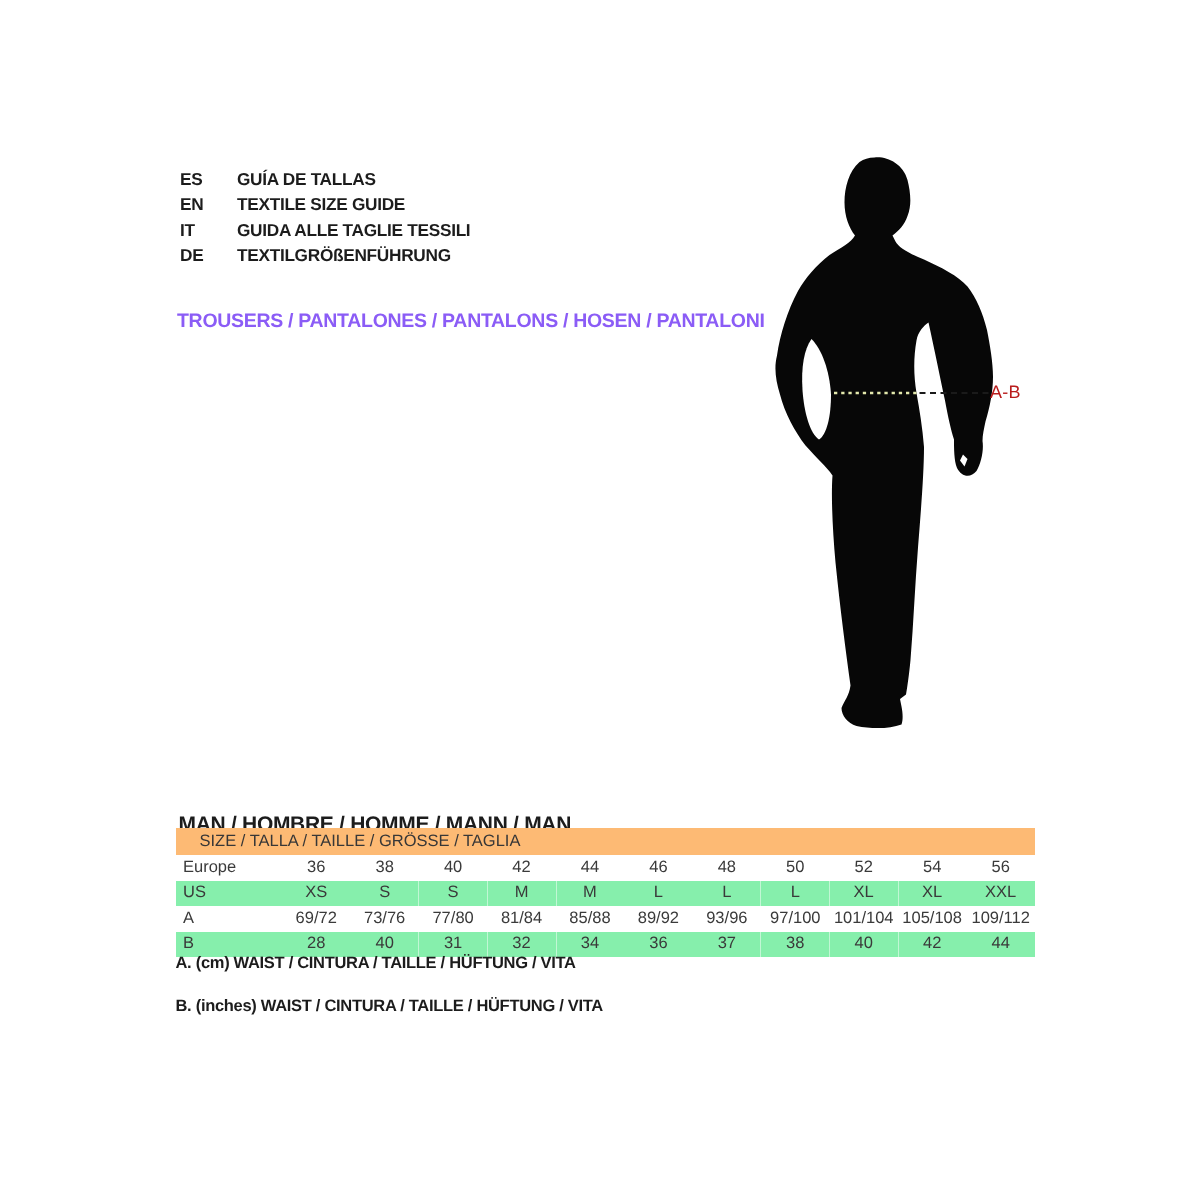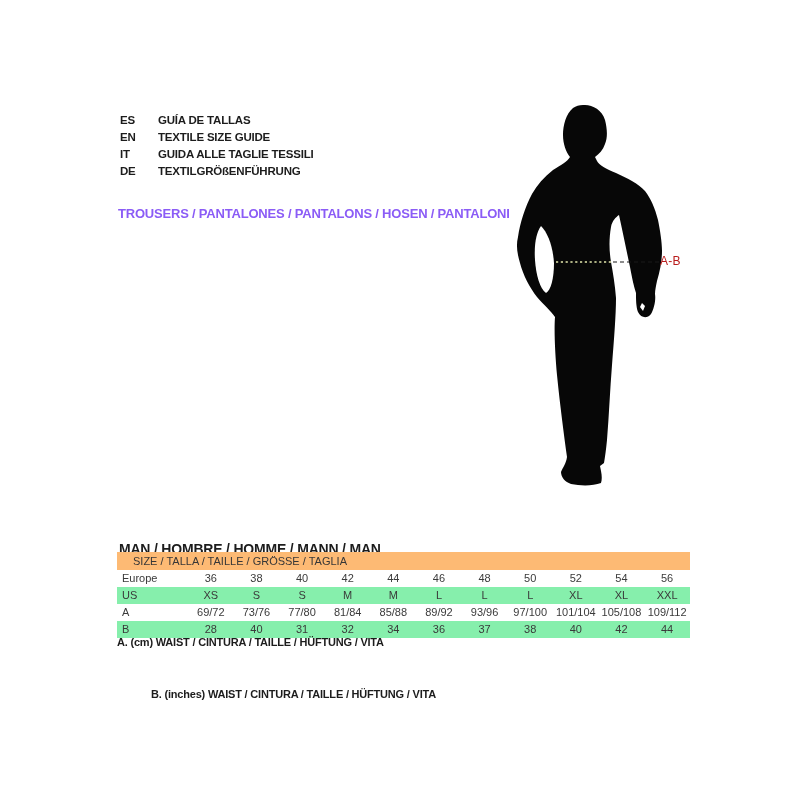--- a/index.html
+++ b/index.html
@@ -24,21 +24,21 @@
   
   #size-table{left:117px;top:552px;width:573px;border-collapse:collapse;table-layout:fixed;font-size:11px;color:#3a3a3a;}
   #size-table td{padding:0;line-height:17px;height:17px;text-align:center;overflow:hidden;white-space:nowrap;}
   #size-table tr.head td{background:#fdba74;text-align:left;padding-left:16px;height:18px;line-height:18px;color:#373737;}
   #size-table tr.alt td{background:#86efac;}
   #size-table td.rowlabel{text-align:left;padding-left:5px;}
 
   
   .note{left:117px;font-size:11px;font-weight:bold;letter-spacing:-0.2px;color:#1c1c1c;}
   #note-a{top:636px;}
-  #note-b{top:688px;margin-left:34px;}
+  #note-b{top:665px;}
 </style>
 </head>
 <body>
 
 <div class="abs" id="language-list">
     <div class="lang-row">
       <span class="lang-code">ES</span>
       <span>GUÍA DE TALLAS</span>
     </div>
     <div class="lang-row">

